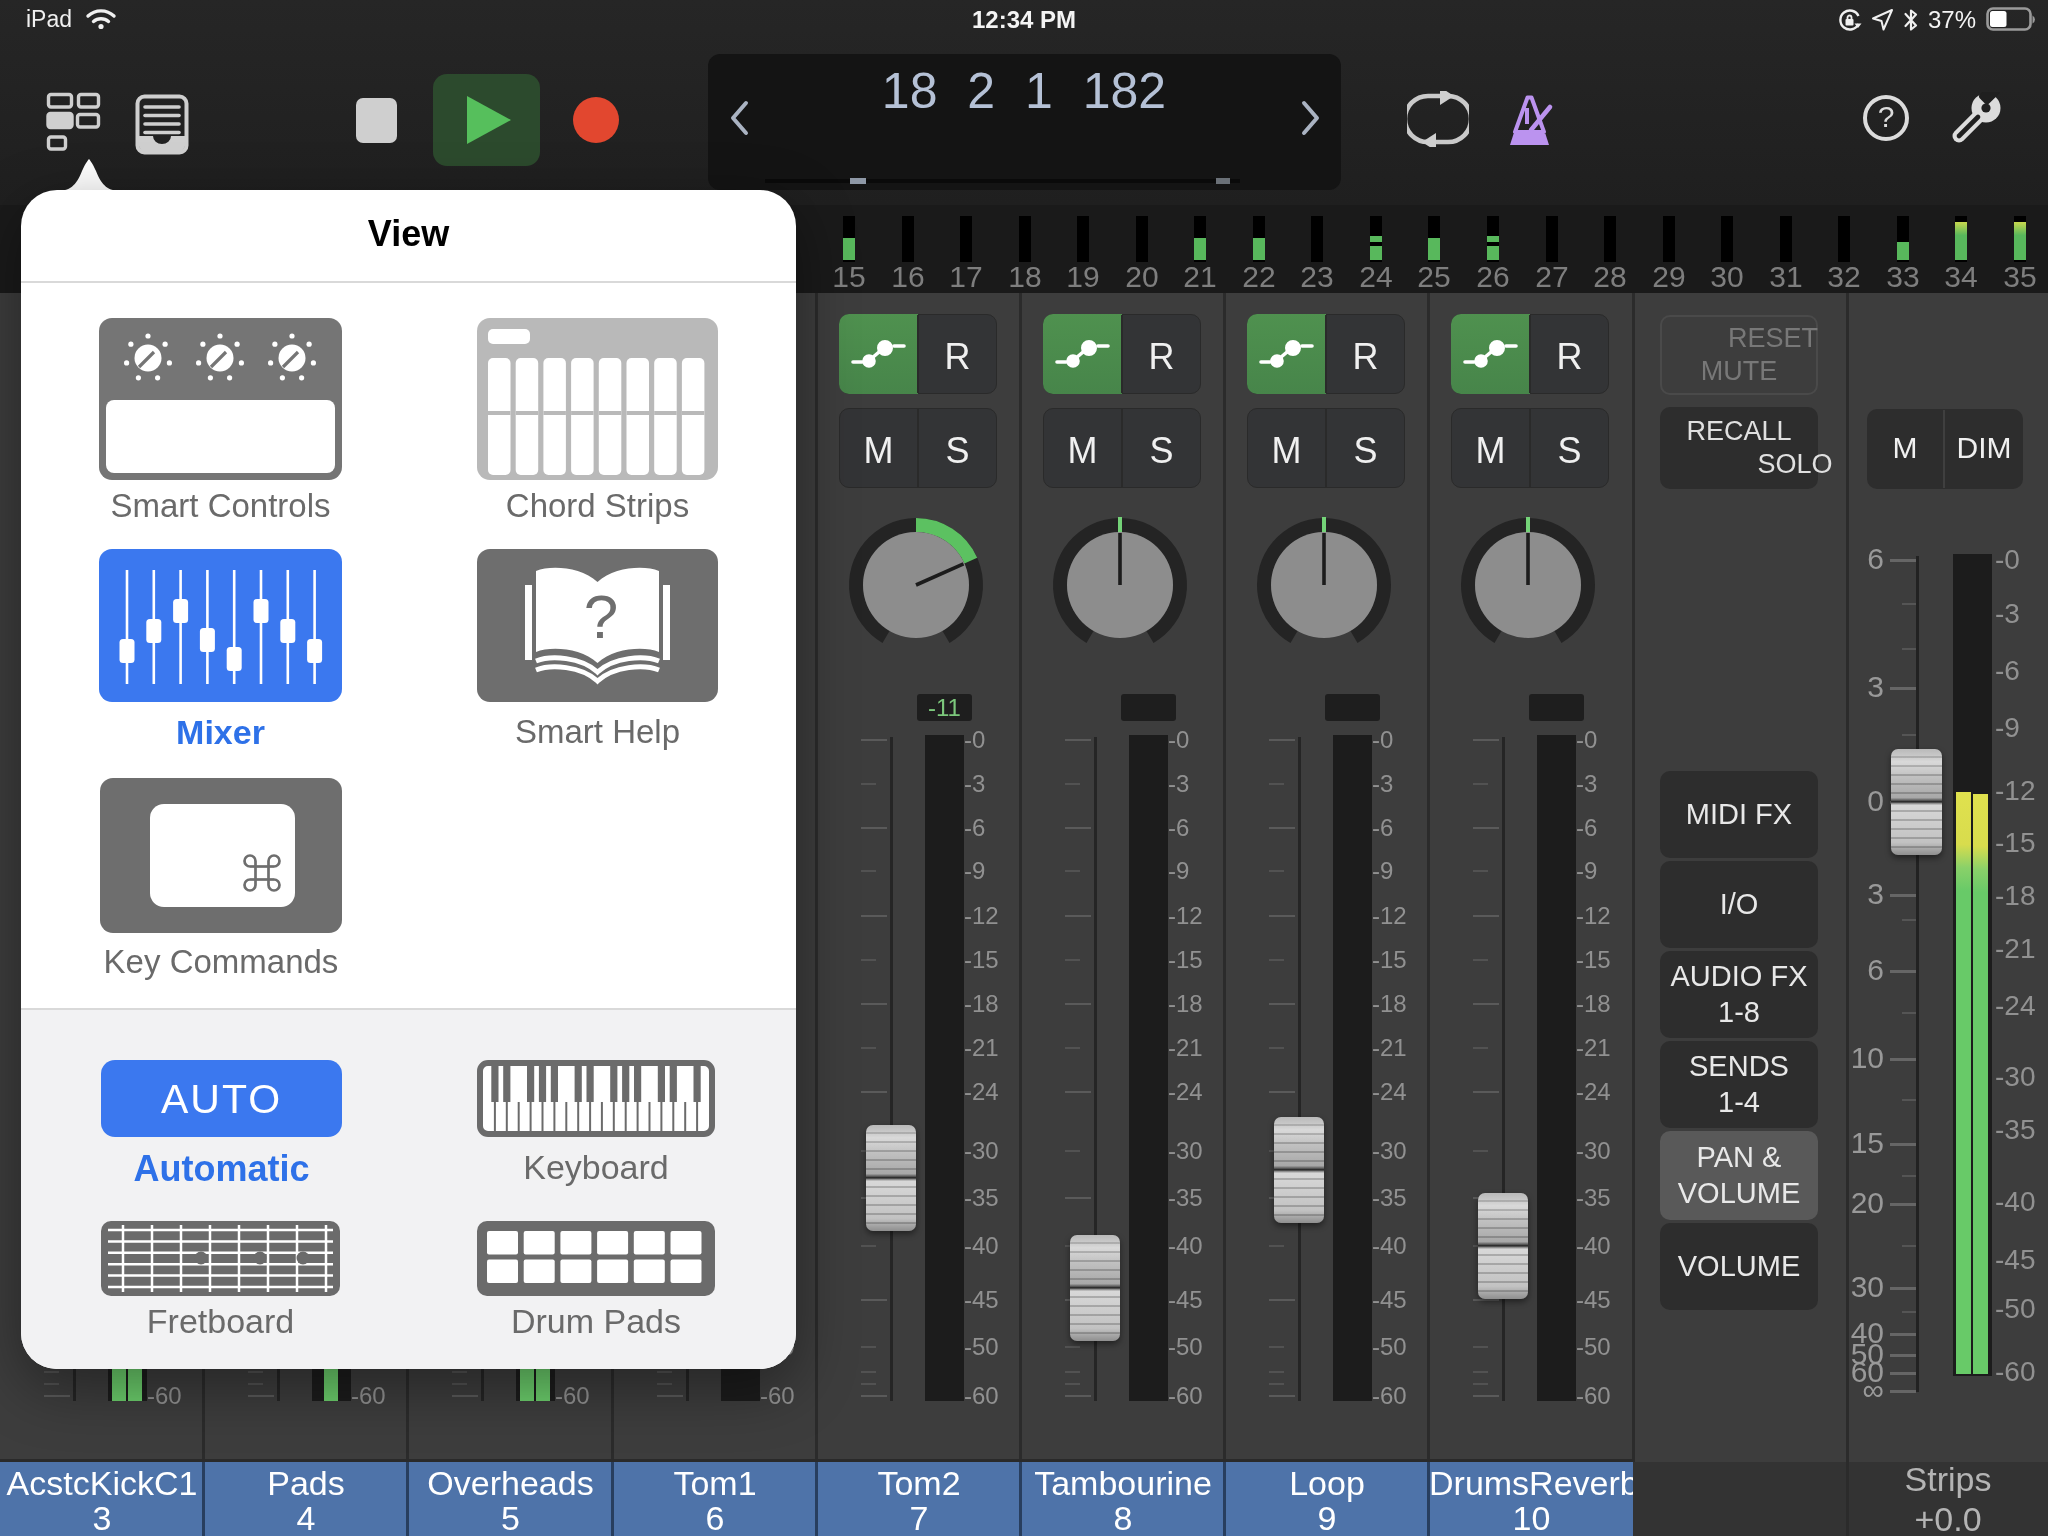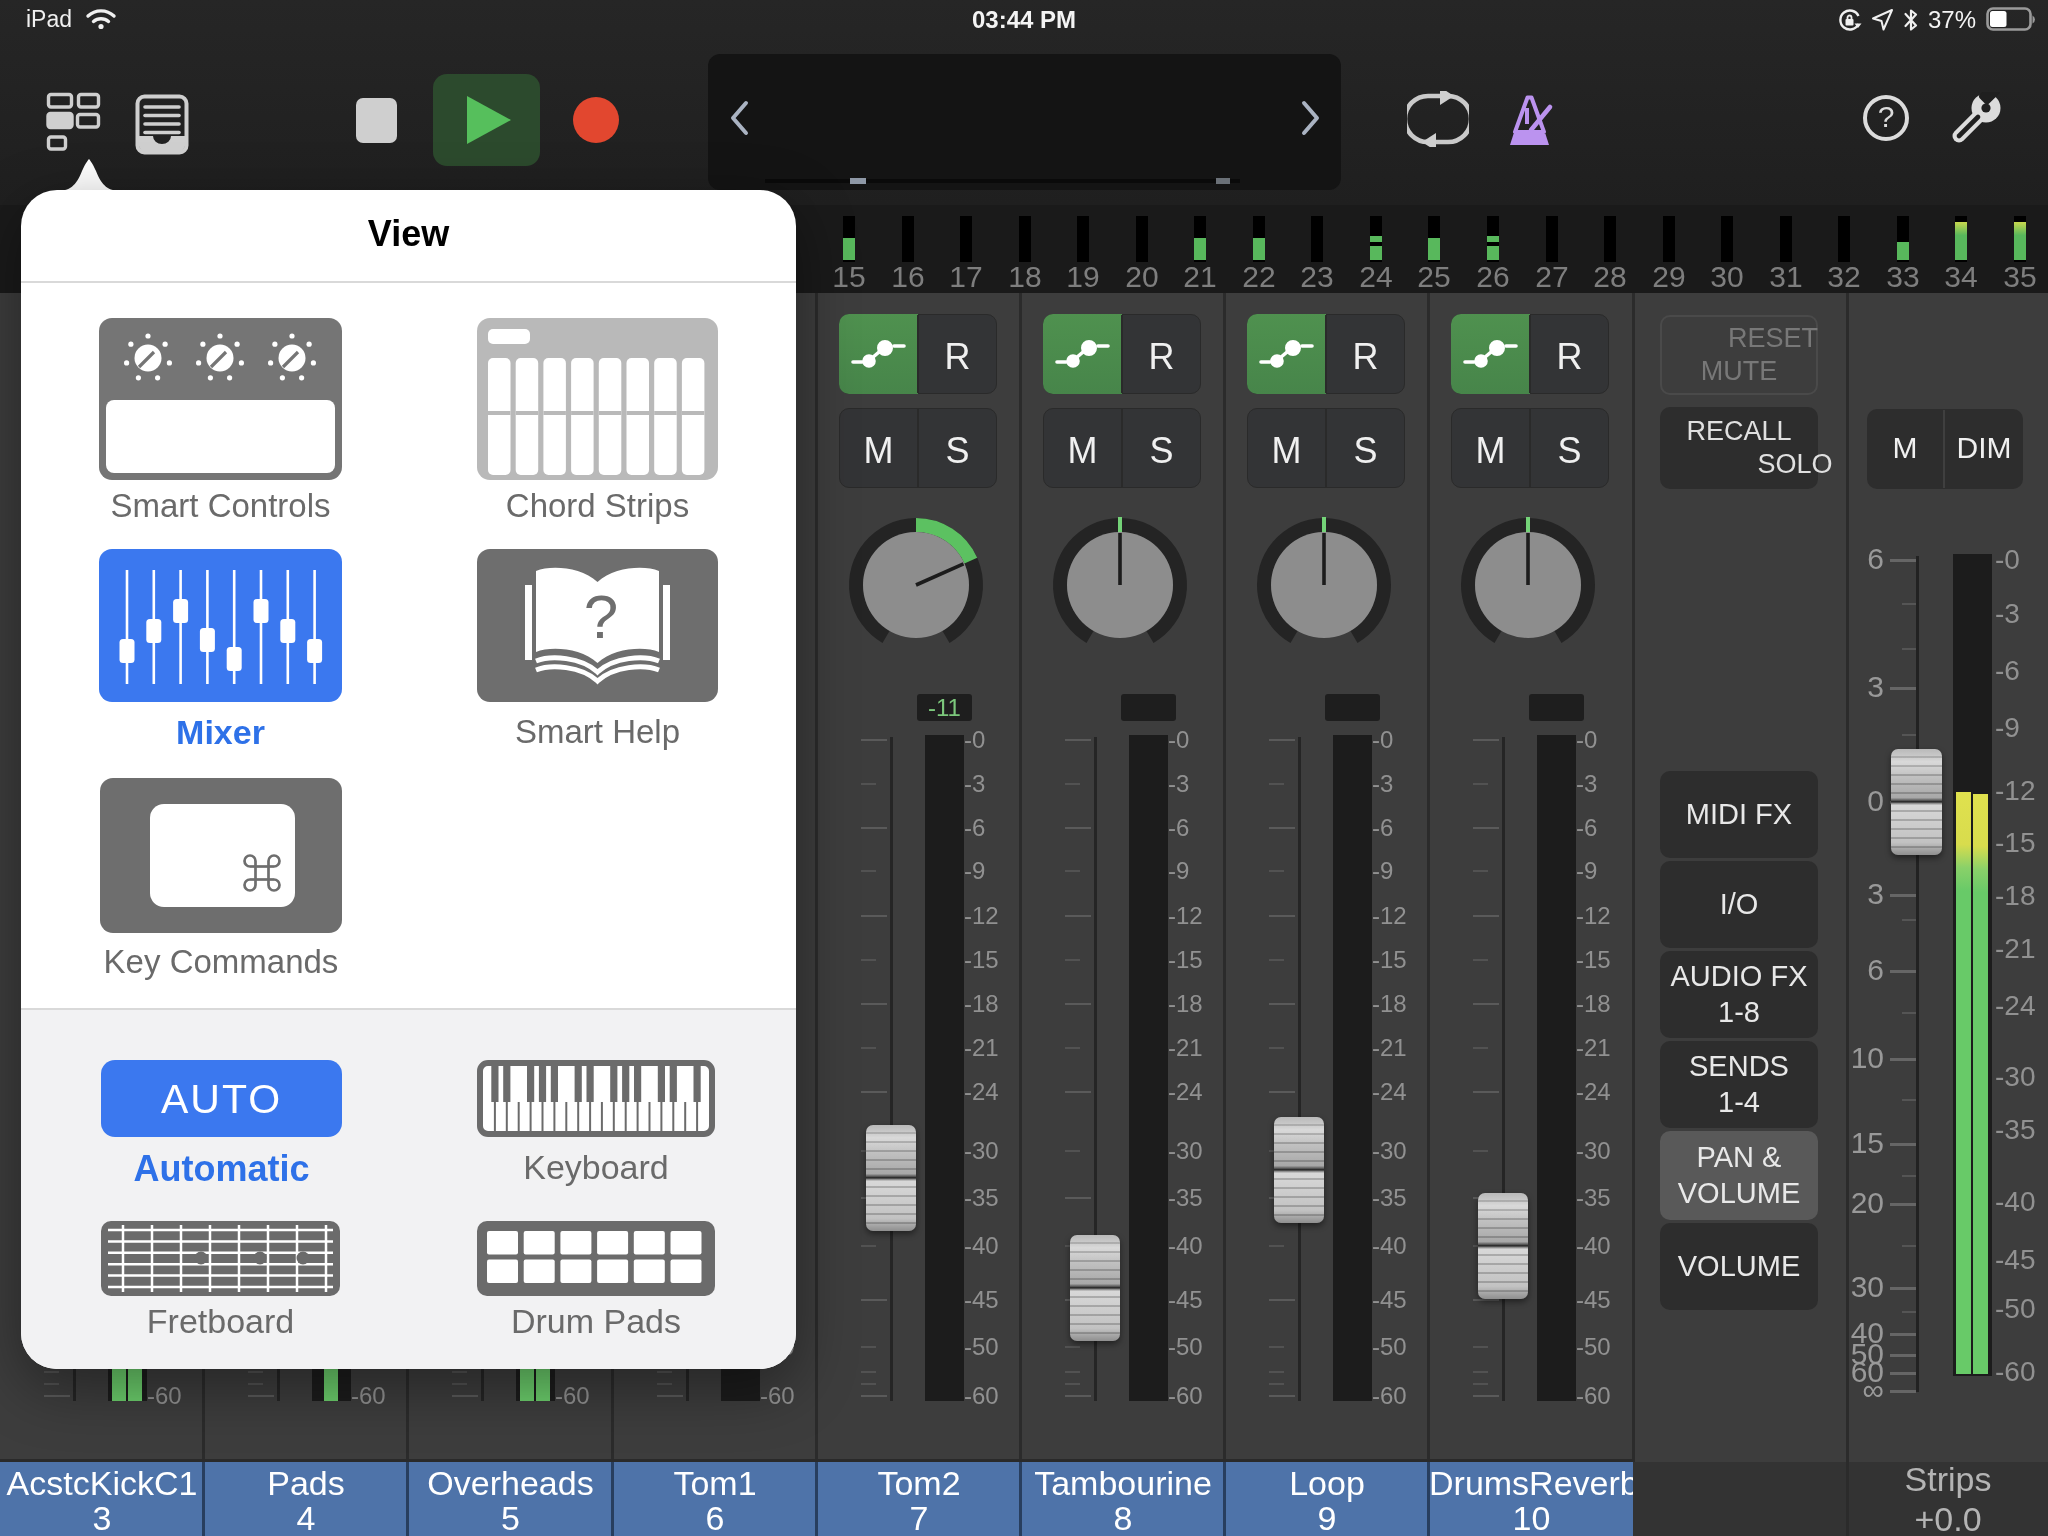--- a/index.html
+++ b/index.html
@@ -12,21 +12,21 @@
 <div class="abs" style="left:0px;top:0px;width:2048px;height:205px;background:linear-gradient(#262626,#1f1f1f);"></div>
 <div class="abs" style="left:0px;top:205px;width:2048px;height:88px;background:#1a1a1a;"></div>
 <div class="txt" style="left:26px;top:6px;font-size:23px;color:#f0f0f0;font-weight:normal;">iPad</div>
 <svg class="abs" style="left:84px;top:6px" width="34" height="26" viewBox="0 0 34 26">
 <g stroke="#f0f0f0" fill="none" stroke-linecap="round">
 <path d="M4 10 A 19 19 0 0 1 30 10" stroke-width="3.4"></path>
 <path d="M9.5 15.5 A 11.5 11.5 0 0 1 24.5 15.5" stroke-width="3.4"></path>
 <circle cx="17" cy="20.5" r="2.6" fill="#f0f0f0" stroke="none"></circle>
 </g>
     </svg>
-<div class="txt" style="left:944px;top:6px;width:160px;text-align:center;font-size:24px;color:#f4f4f4;font-weight:bold;">03:44 PM</div>
+<div class="txt" style="left:944px;top:6px;width:160px;text-align:center;font-size:24px;color:#f4f4f4;font-weight:bold;">12:34 PM</div>
 <svg class="abs" style="left:1837px;top:8px" width="25" height="25" viewBox="0 0 25 25">
 <path d="M 21.5 16 A 9.5 9.5 0 1 1 21.5 8" stroke="#f0f0f0" stroke-width="2.4" fill="none"></path>
 <path d="M 17.5 15.5 L 24.5 15.5 L 21 20 Z" fill="#f0f0f0"></path>
 <rect x="8.5" y="11" width="8" height="6.5" rx="1" fill="#f0f0f0"></rect>
 <path d="M 10.5 11 V 9.5 A 2 2 0 0 1 14.5 9.5 V 11" stroke="#f0f0f0" stroke-width="1.8" fill="none"></path>
 </svg>
 <svg class="abs" style="left:1871px;top:8px" width="23" height="24" viewBox="0 0 23 24">
 <path d="M 21 2 L 12.5 21.5 L 10.5 13 L 2 10.5 Z" fill="none" stroke="#f0f0f0" stroke-width="2" stroke-linejoin="round"></path>
 </svg>
 <svg class="abs" style="left:1903px;top:7px" width="16" height="26" viewBox="0 0 16 26">
@@ -63,20 +63,21 @@
 <path d="M 2 2 L 2 50 L 46 26 Z" fill="#56bf5c"></path>
     </svg>
 <div class="abs" style="left:573px;top:97px;width:46px;height:46px;background:#e2472f;border-radius:50%;"></div>
 <div class="abs" style="left:708px;top:54px;width:633px;height:136px;background:#141414;border-radius:12px;"></div>
 <svg class="abs" style="left:728px;top:100px" width="22" height="36" viewBox="0 0 22 36">
       <path d="M 18 3 L 5 18 L 18 33" fill="none" stroke="#aab3c2" stroke-width="4" stroke-linecap="round" stroke-linejoin="round"></path>
     </svg>
 <svg class="abs" style="left:1300px;top:100px" width="22" height="36" viewBox="0 0 22 36">
       <path d="M 4 3 L 17 18 L 4 33" fill="none" stroke="#aab3c2" stroke-width="4" stroke-linecap="round" stroke-linejoin="round"></path>
     </svg>
+<div class="txt" style="left:774px;top:62px;width:500px;text-align:center;font-size:50px;color:#b5c1d6;font-weight:normal;word-spacing:16px;">18 2 1 182</div>
 <div class="abs" style="left:765px;top:179px;width:475px;height:4px;background:#0a0a0a;"></div>
 <div class="abs" style="left:850px;top:178px;width:16px;height:6px;background:#8e98a6;"></div>
 <div class="abs" style="left:1216px;top:178px;width:14px;height:6px;background:#6a7077;"></div>
 <svg class="abs" style="left:1407px;top:91px" width="62" height="56" viewBox="0 0 62 56">
 <g stroke="#c9c9c9" stroke-width="4.6" fill="none">
 <path d="M 36 5 L 21 5 A 23 23 0 0 0 21 51 L 25 51"></path>
 <path d="M 26 51 L 41 51 A 23 23 0 0 0 41 5 L 37.5 5"></path>
 </g>
 <path d="M 33 -4 L 33 14 L 47 5 Z" fill="#cfcfcf"></path>
 <path d="M 29 42 L 29 60 L 15 51 Z" fill="#cfcfcf"></path>

